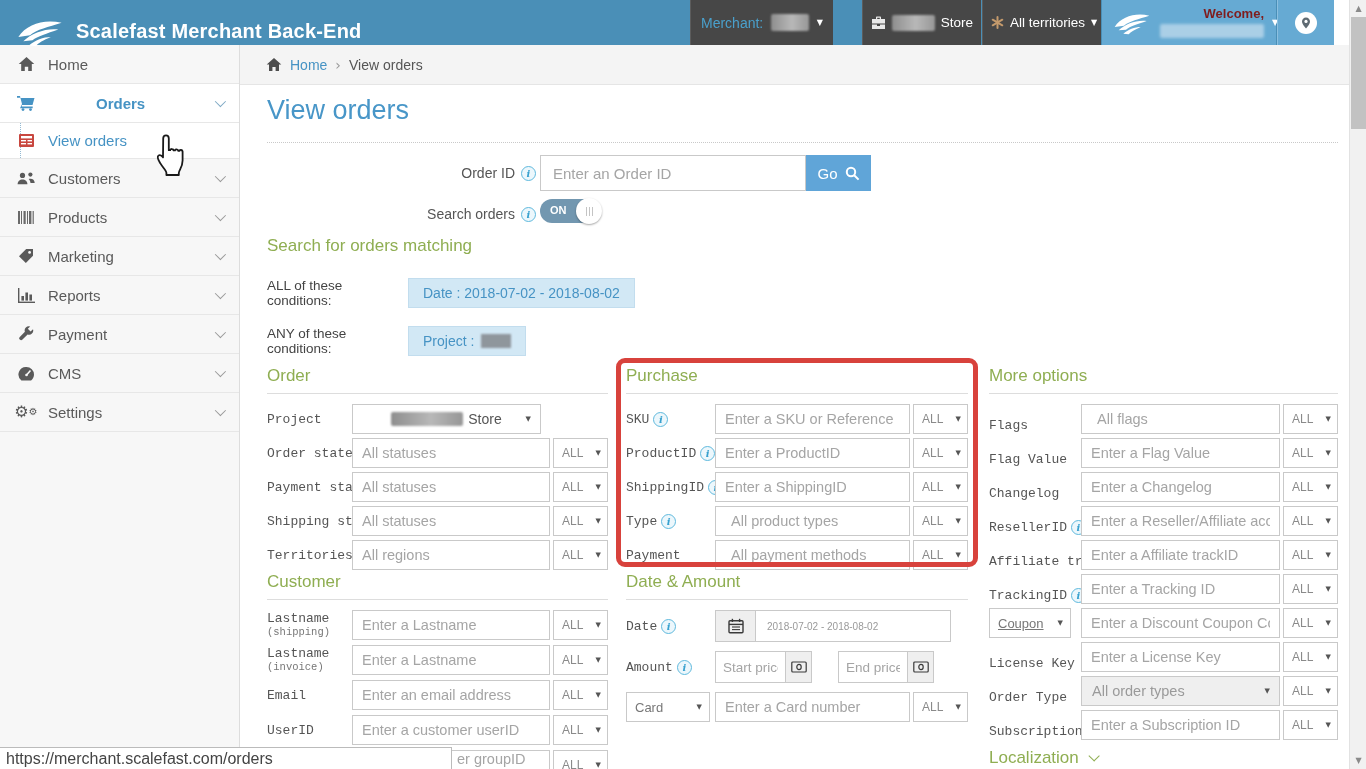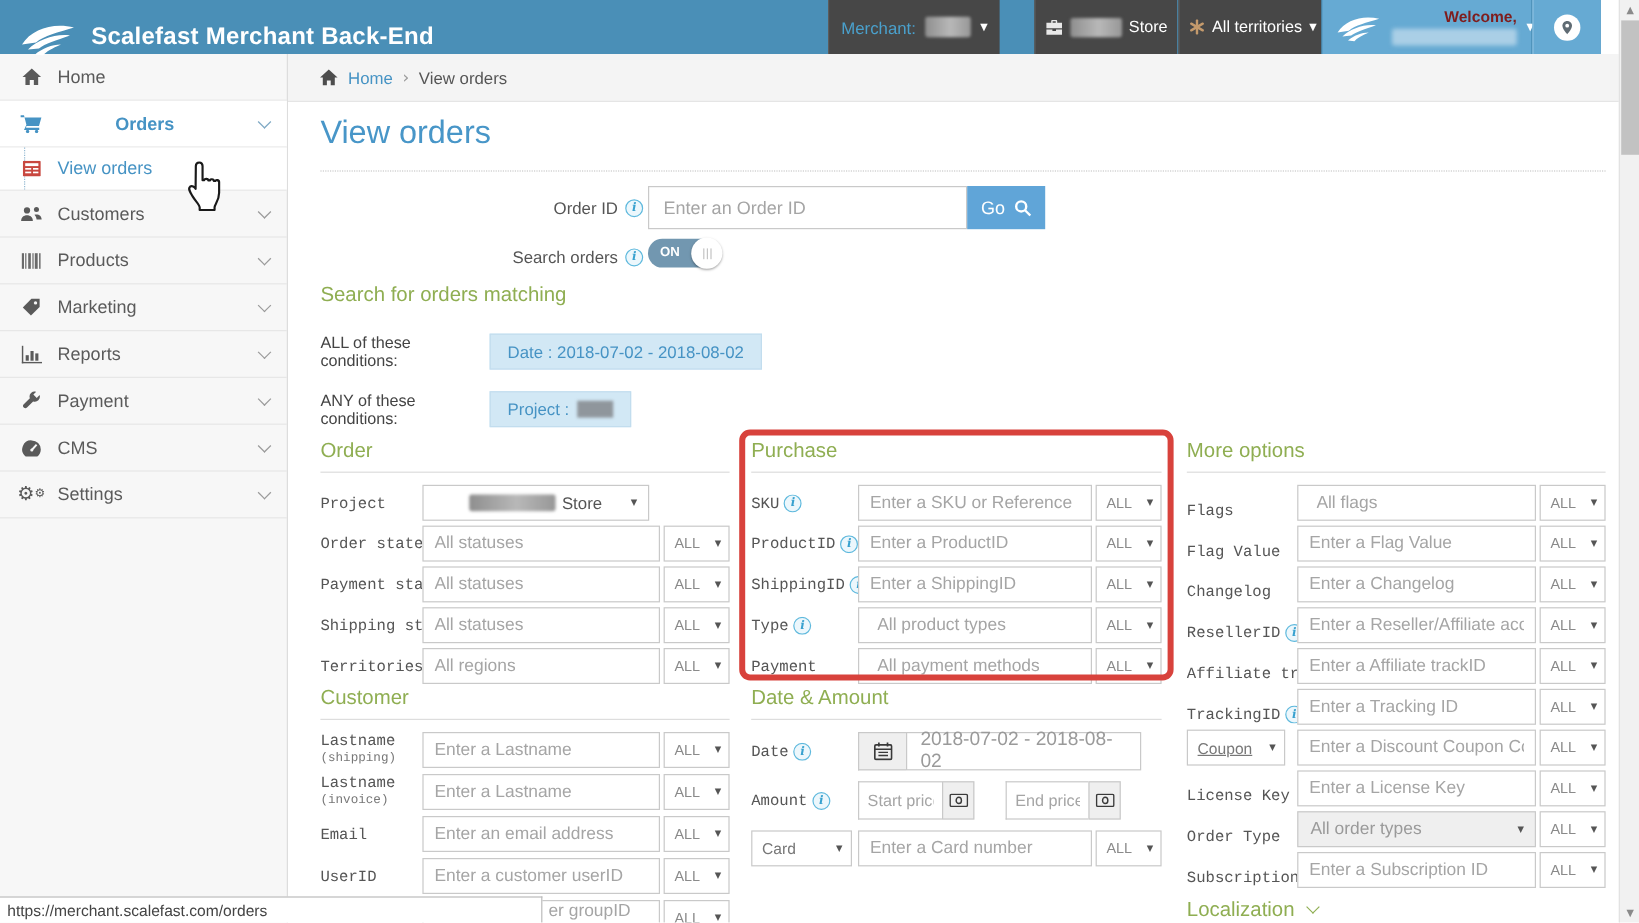--- a/index.html
+++ b/index.html
@@ -107,32 +107,32 @@
   .project-select .caret { position:absolute; right:9px; }
   .r-project { width:72px; height:14px; }
   .gray-select { flex:1; min-width:0; background:#efefef; position:relative; padding:0 10px; font-size:14.5px; color:#9a9a9a; }
   .gray-select .caret { position:absolute; right:9px; color:#555; }
   .label-select { position:relative; font-size:13px; color:#777; padding:0 8px; }
   .label-select .caret { position:absolute; right:7px; }
   .ls-coupon { flex:0 0 82px; margin-right:10px;text-decoration:underline; }
   .ls-card { flex:0 0 84px; margin-right:5px; }
 
   .cal-btn { width:40px; height:32px; background:#efefef; border:1px solid #c9c9c9; border-right:0; display:flex; align-items:center; justify-content:center; flex:none; cursor:pointer; }
-  .date-input { width:196px; height:32px; border:1px solid #c9c9c9; display:flex; align-items:center; padding:0 11px; font-size:16px; color:#9a9a9a; }
+  .date-input { width:196px; height:32px; border:1px solid #c9c9c9; display:flex; align-items:center; padding:0 11px; font-size:10px; color:#9a9a9a; }
   .row-date, .row-amount { height:32px; margin-bottom:9px; }
   .amt-input { width:70px; height:32px; border:1px solid #c9c9c9; border-right:0; padding:0 7px; font-size:13.5px; color:#555; min-width:0; }
   .amt-input-end { width:69px; }
   .money-btn { width:27px; height:32px; background:#efefef; border:1px solid #c9c9c9; display:flex; align-items:center; justify-content:center; flex:none; cursor:pointer; }
   .amt-gap { width:26px; flex:none; }
 
   .hl-red { position:absolute; left:376px; top:273px; width:362px; height:209px; border:5px solid #d8423c; border-radius:9px; pointer-events:none; z-index:5; }
 
   .grp-frag { padding-left:104px; font-size:14.5px; color:#a5a5a5; white-space:nowrap; overflow:hidden; }
 
-  .statusbar { position:absolute; left:0; bottom:0; width:452px; height:22px; background:#fff; border-top:1px solid #bbb; border-right:1px solid #bbb; display:flex; align-items:center; padding:0 6px; font-size:13px; color:#444; z-index:50; }
+  .statusbar { position:absolute; left:0; bottom:0; width:452px; height:22px; background:#fff; border-top:1px solid #bbb; border-right:1px solid #bbb; display:flex; align-items:center; padding:0 6px; font-size:16px; color:#444; z-index:50; }
 
   .hand-cursor { position:absolute; left:152px; top:133px; z-index:100; pointer-events:none; }
 </style>
 </head>
 <body>
 
 <div class="page">
 
   <header class="hdr">
     <div class="logo-area">

